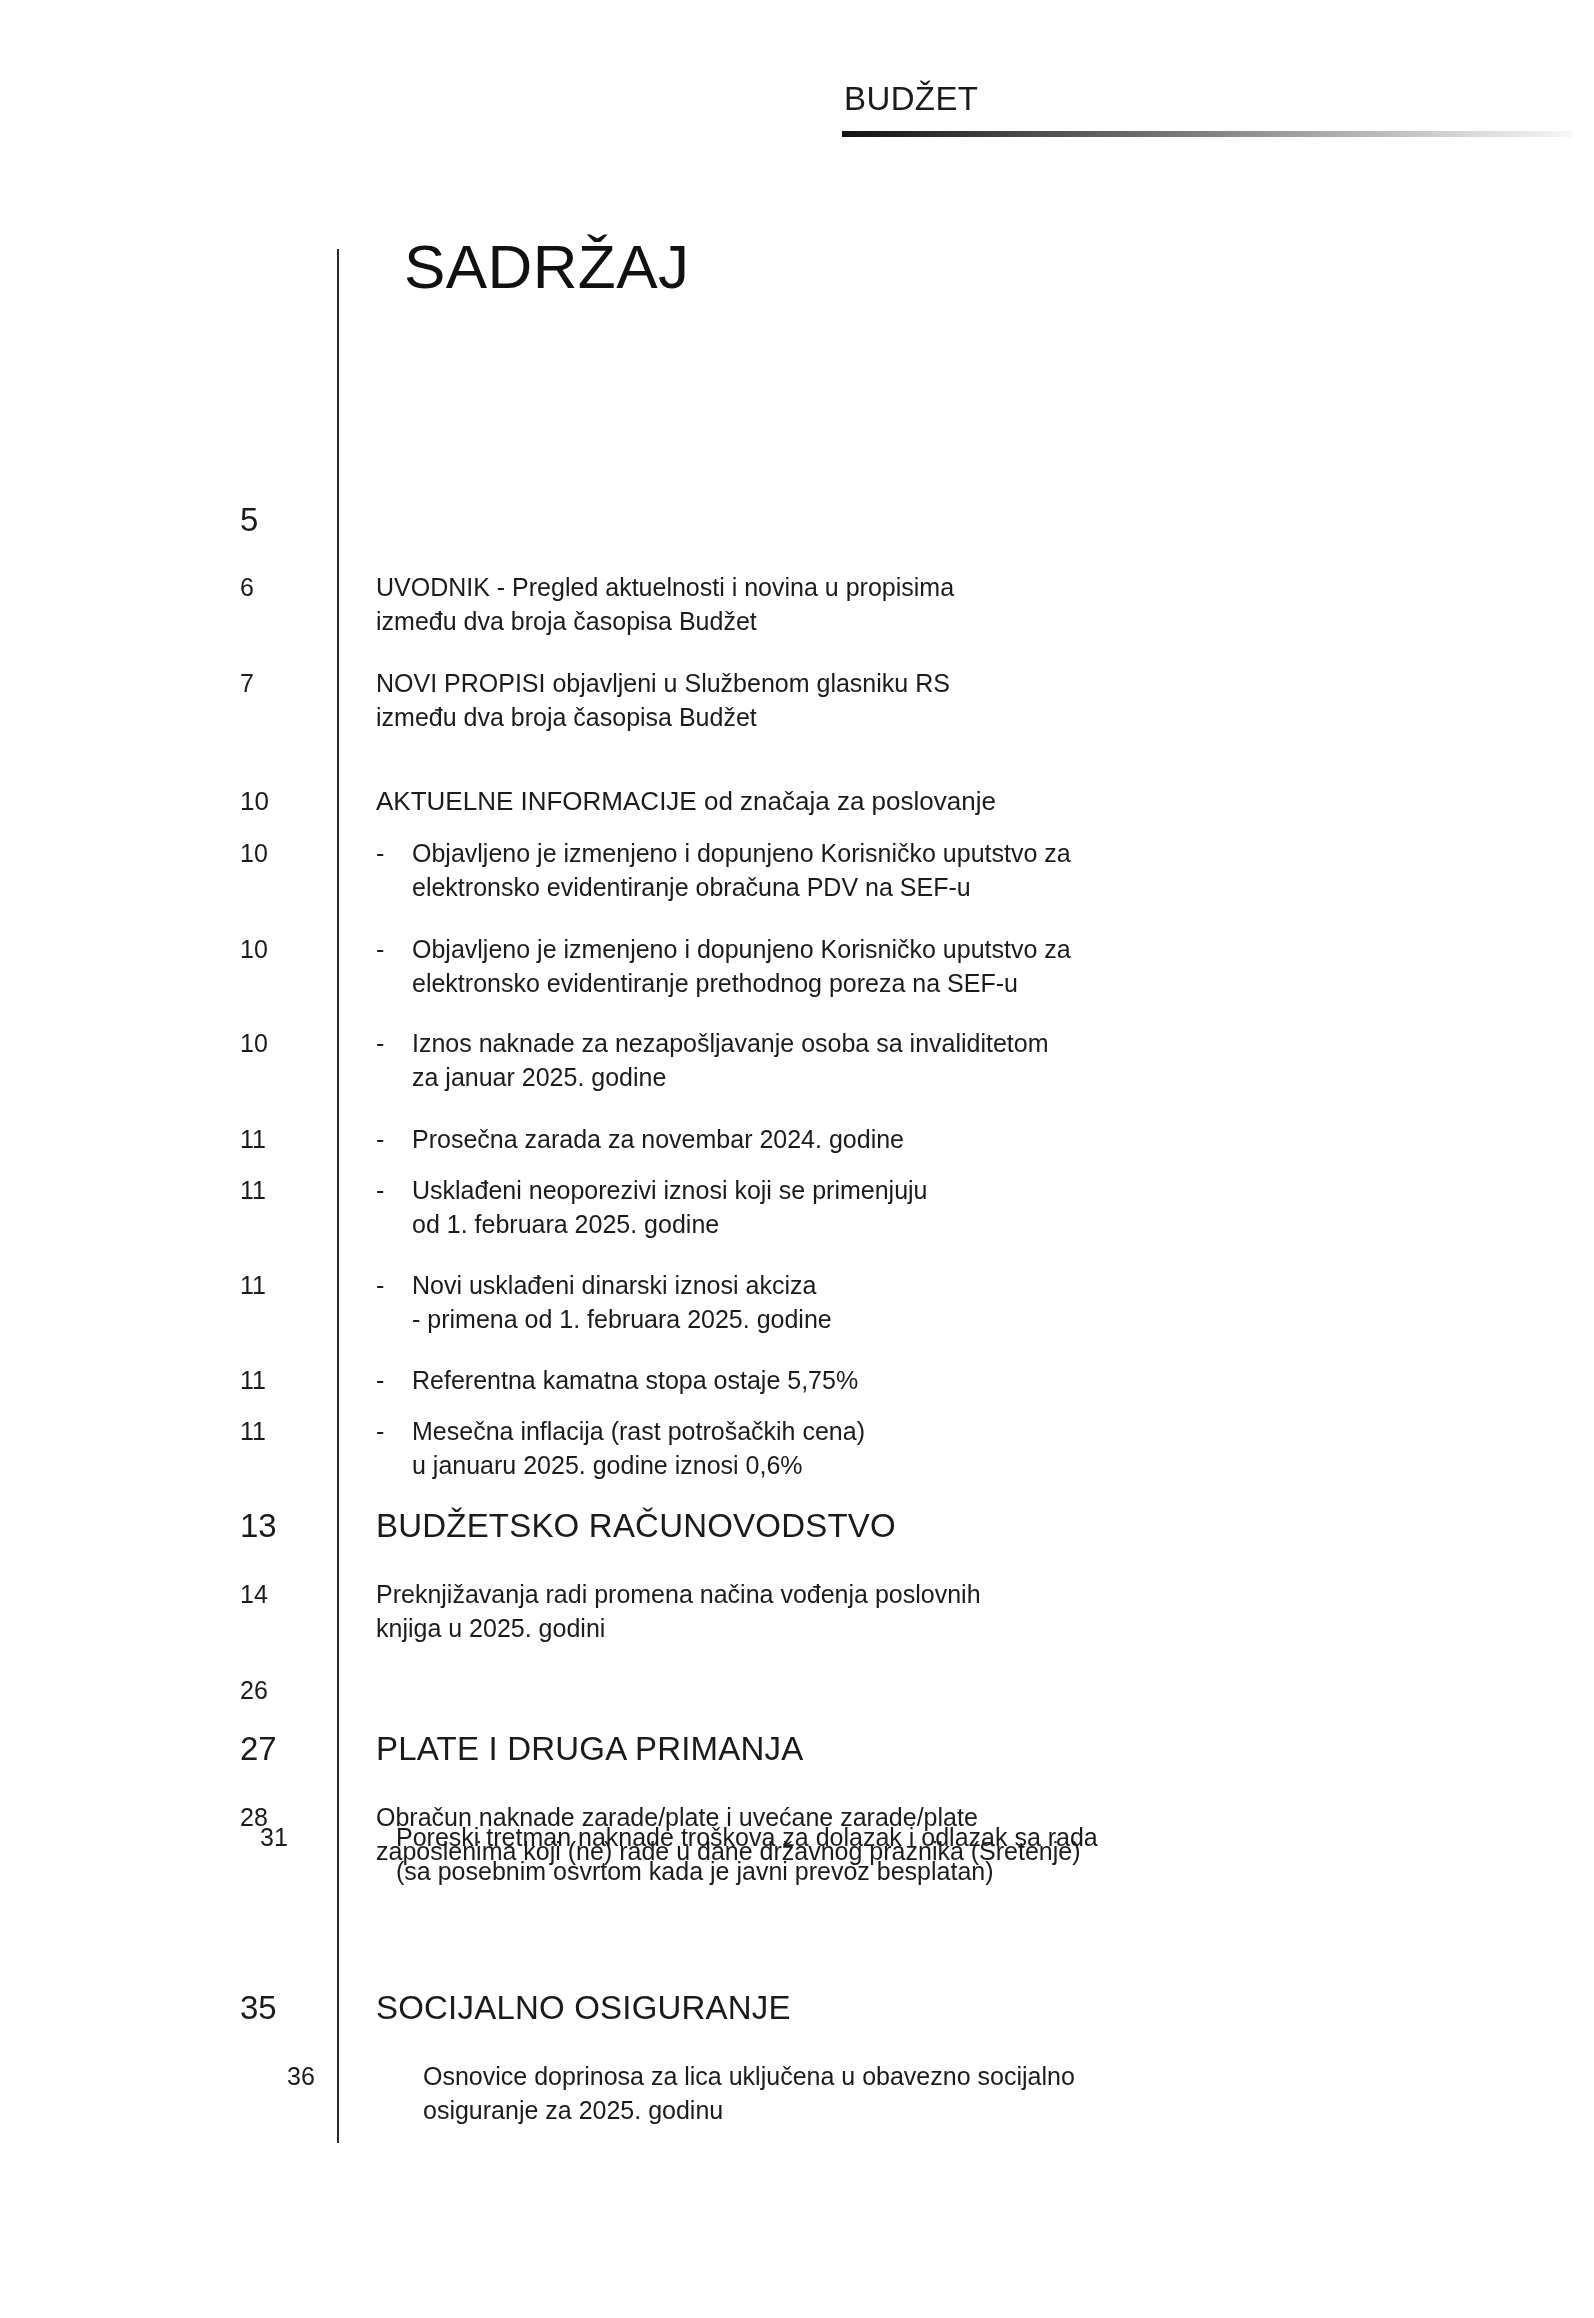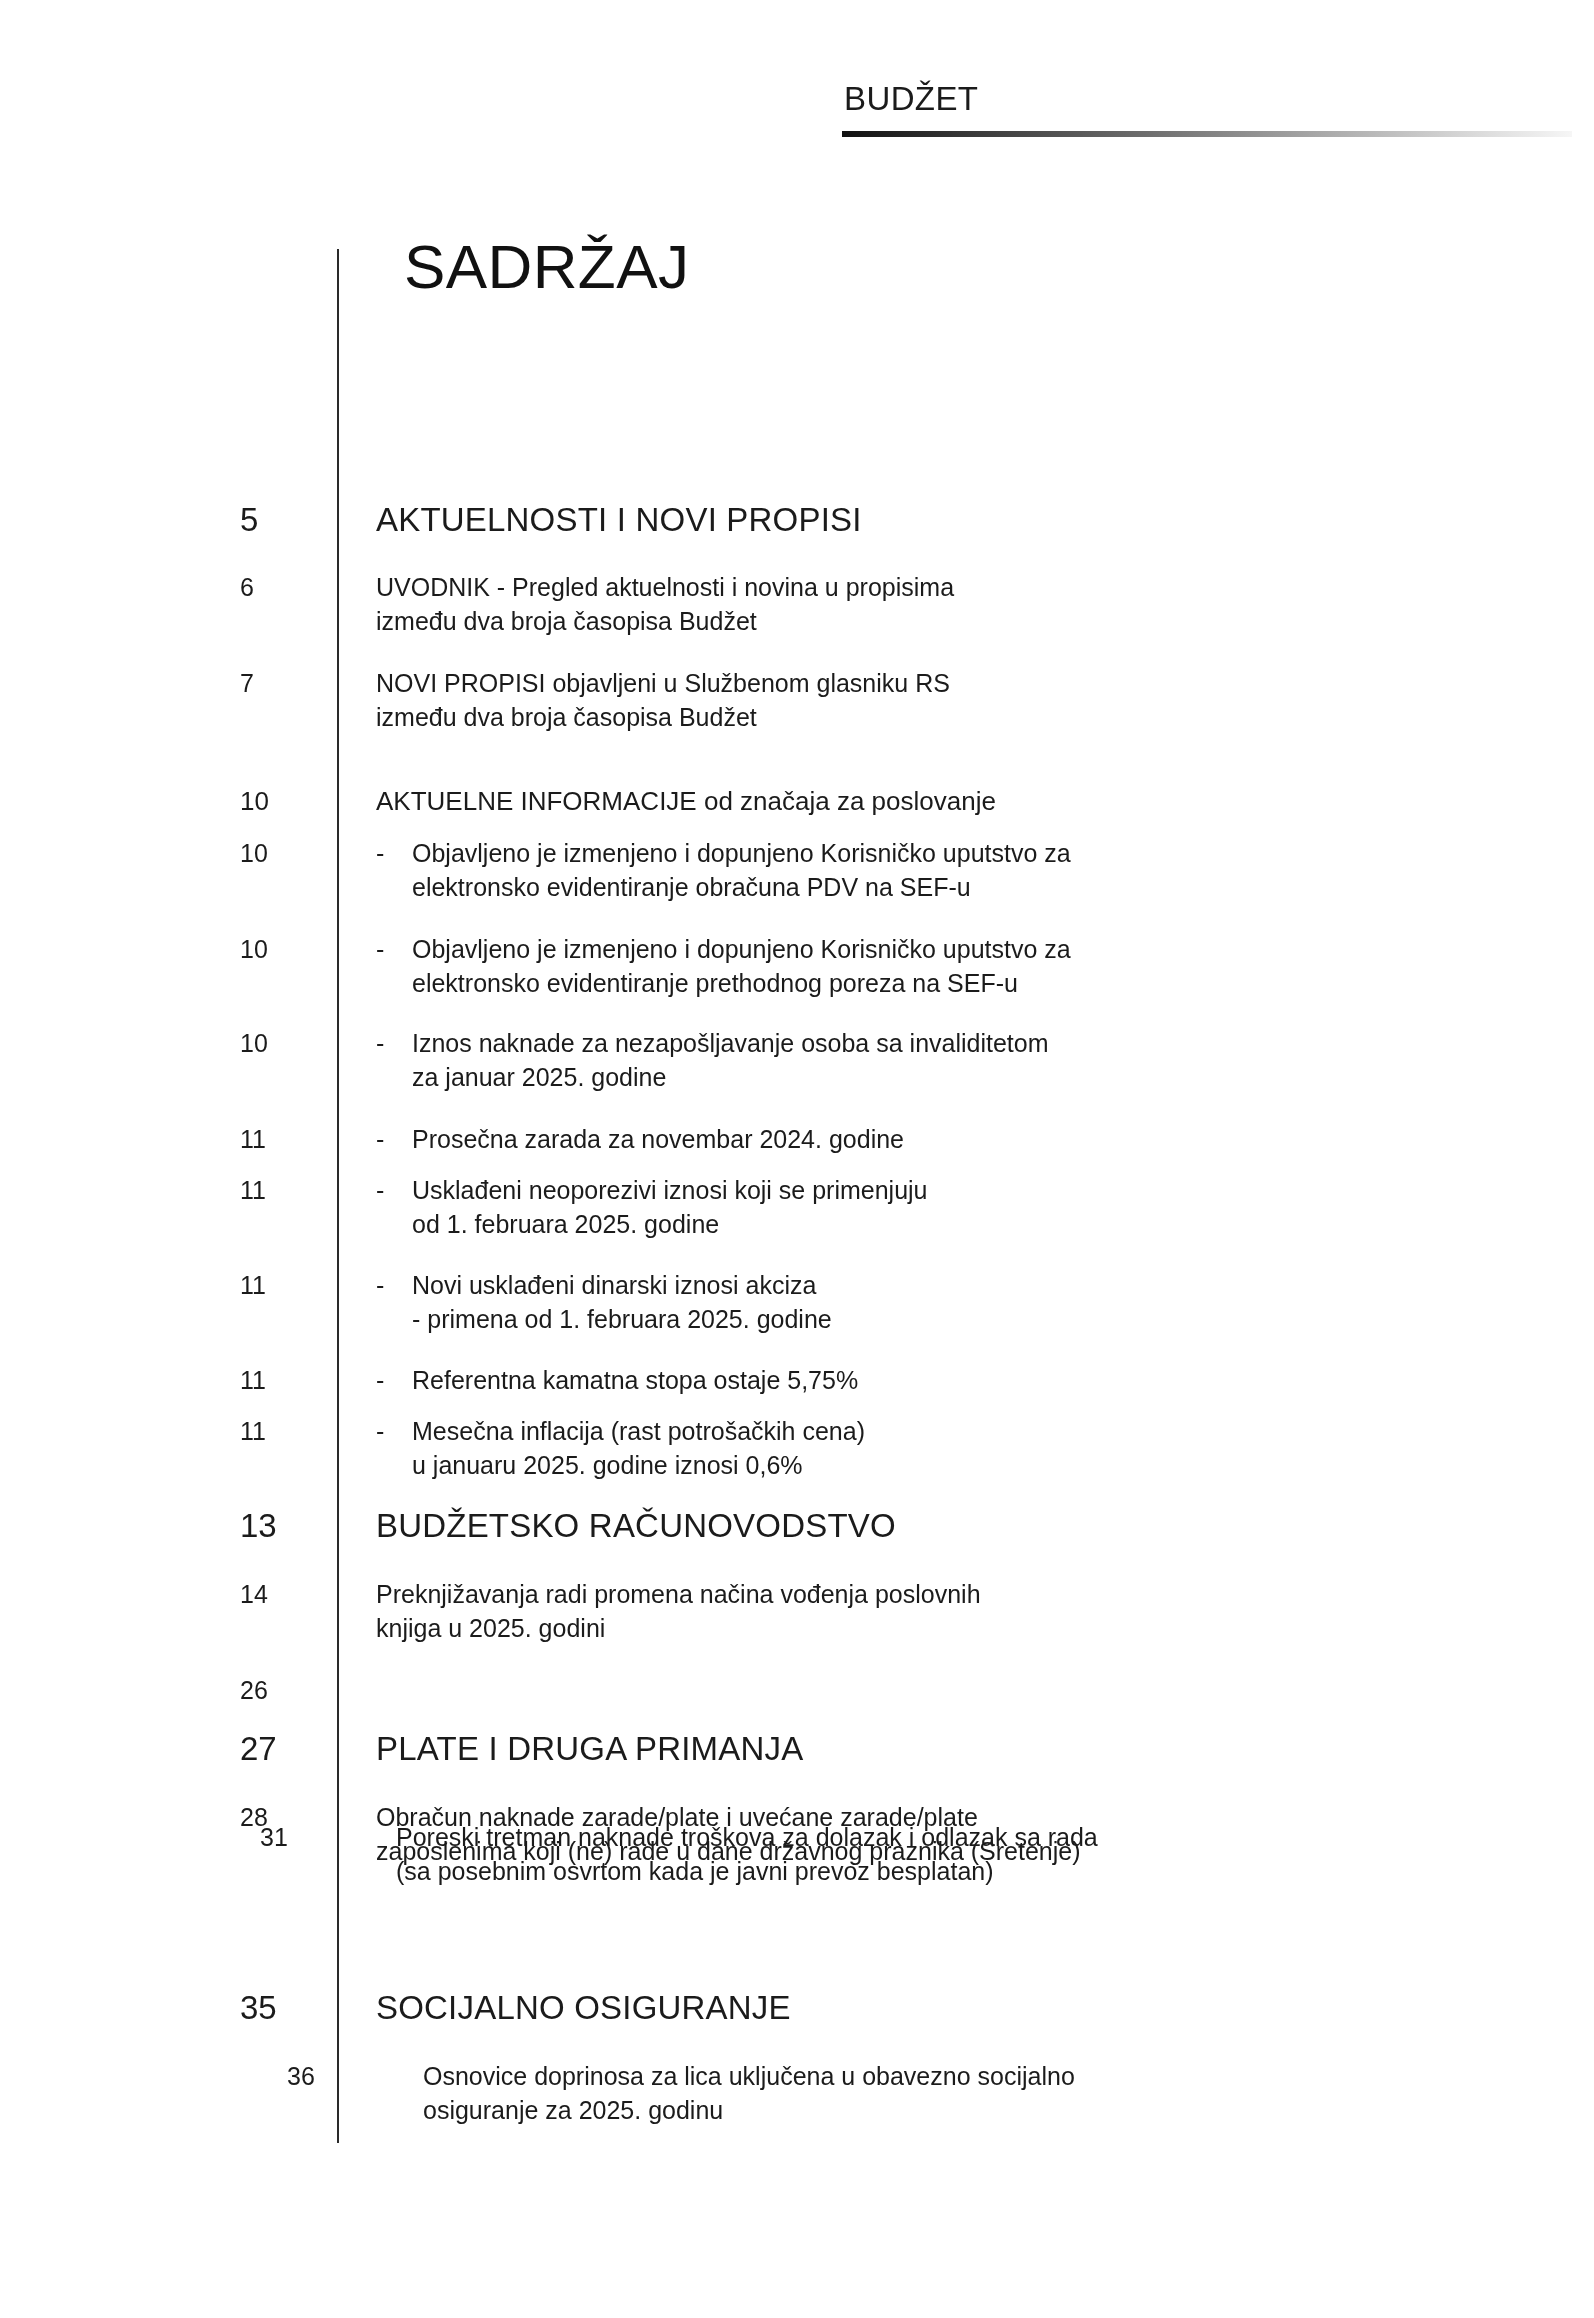--- a/index.html
+++ b/index.html
@@ -170,23 +170,20 @@
   <div class="header-rule"></div>
 </div>
 
 <div class="toc-title">SADRŽAJ</div>
 
 <div class="toc-divider"></div>
 
 <div class="toc" id="toc-list">
     <div class="toc-row row-section" style="top: 501px;">
       <div class="toc-num">5</div>
-      <div class="toc-body">
-        <div class="toc-text">AKTUELNOSTI I NOVI PROPISI</div>
-      </div>
     </div>
     <div class="toc-row row-entry" style="top: 570px;">
       <div class="toc-num">6</div>
       <div class="toc-body">
         <div class="toc-text">UVODNIK - Pregled aktuelnosti i novina u propisima
 između dva broja časopisa Budžet</div>
       </div>
     </div>
     <div class="toc-row row-entry" style="top: 666px;">
       <div class="toc-num">7</div>

